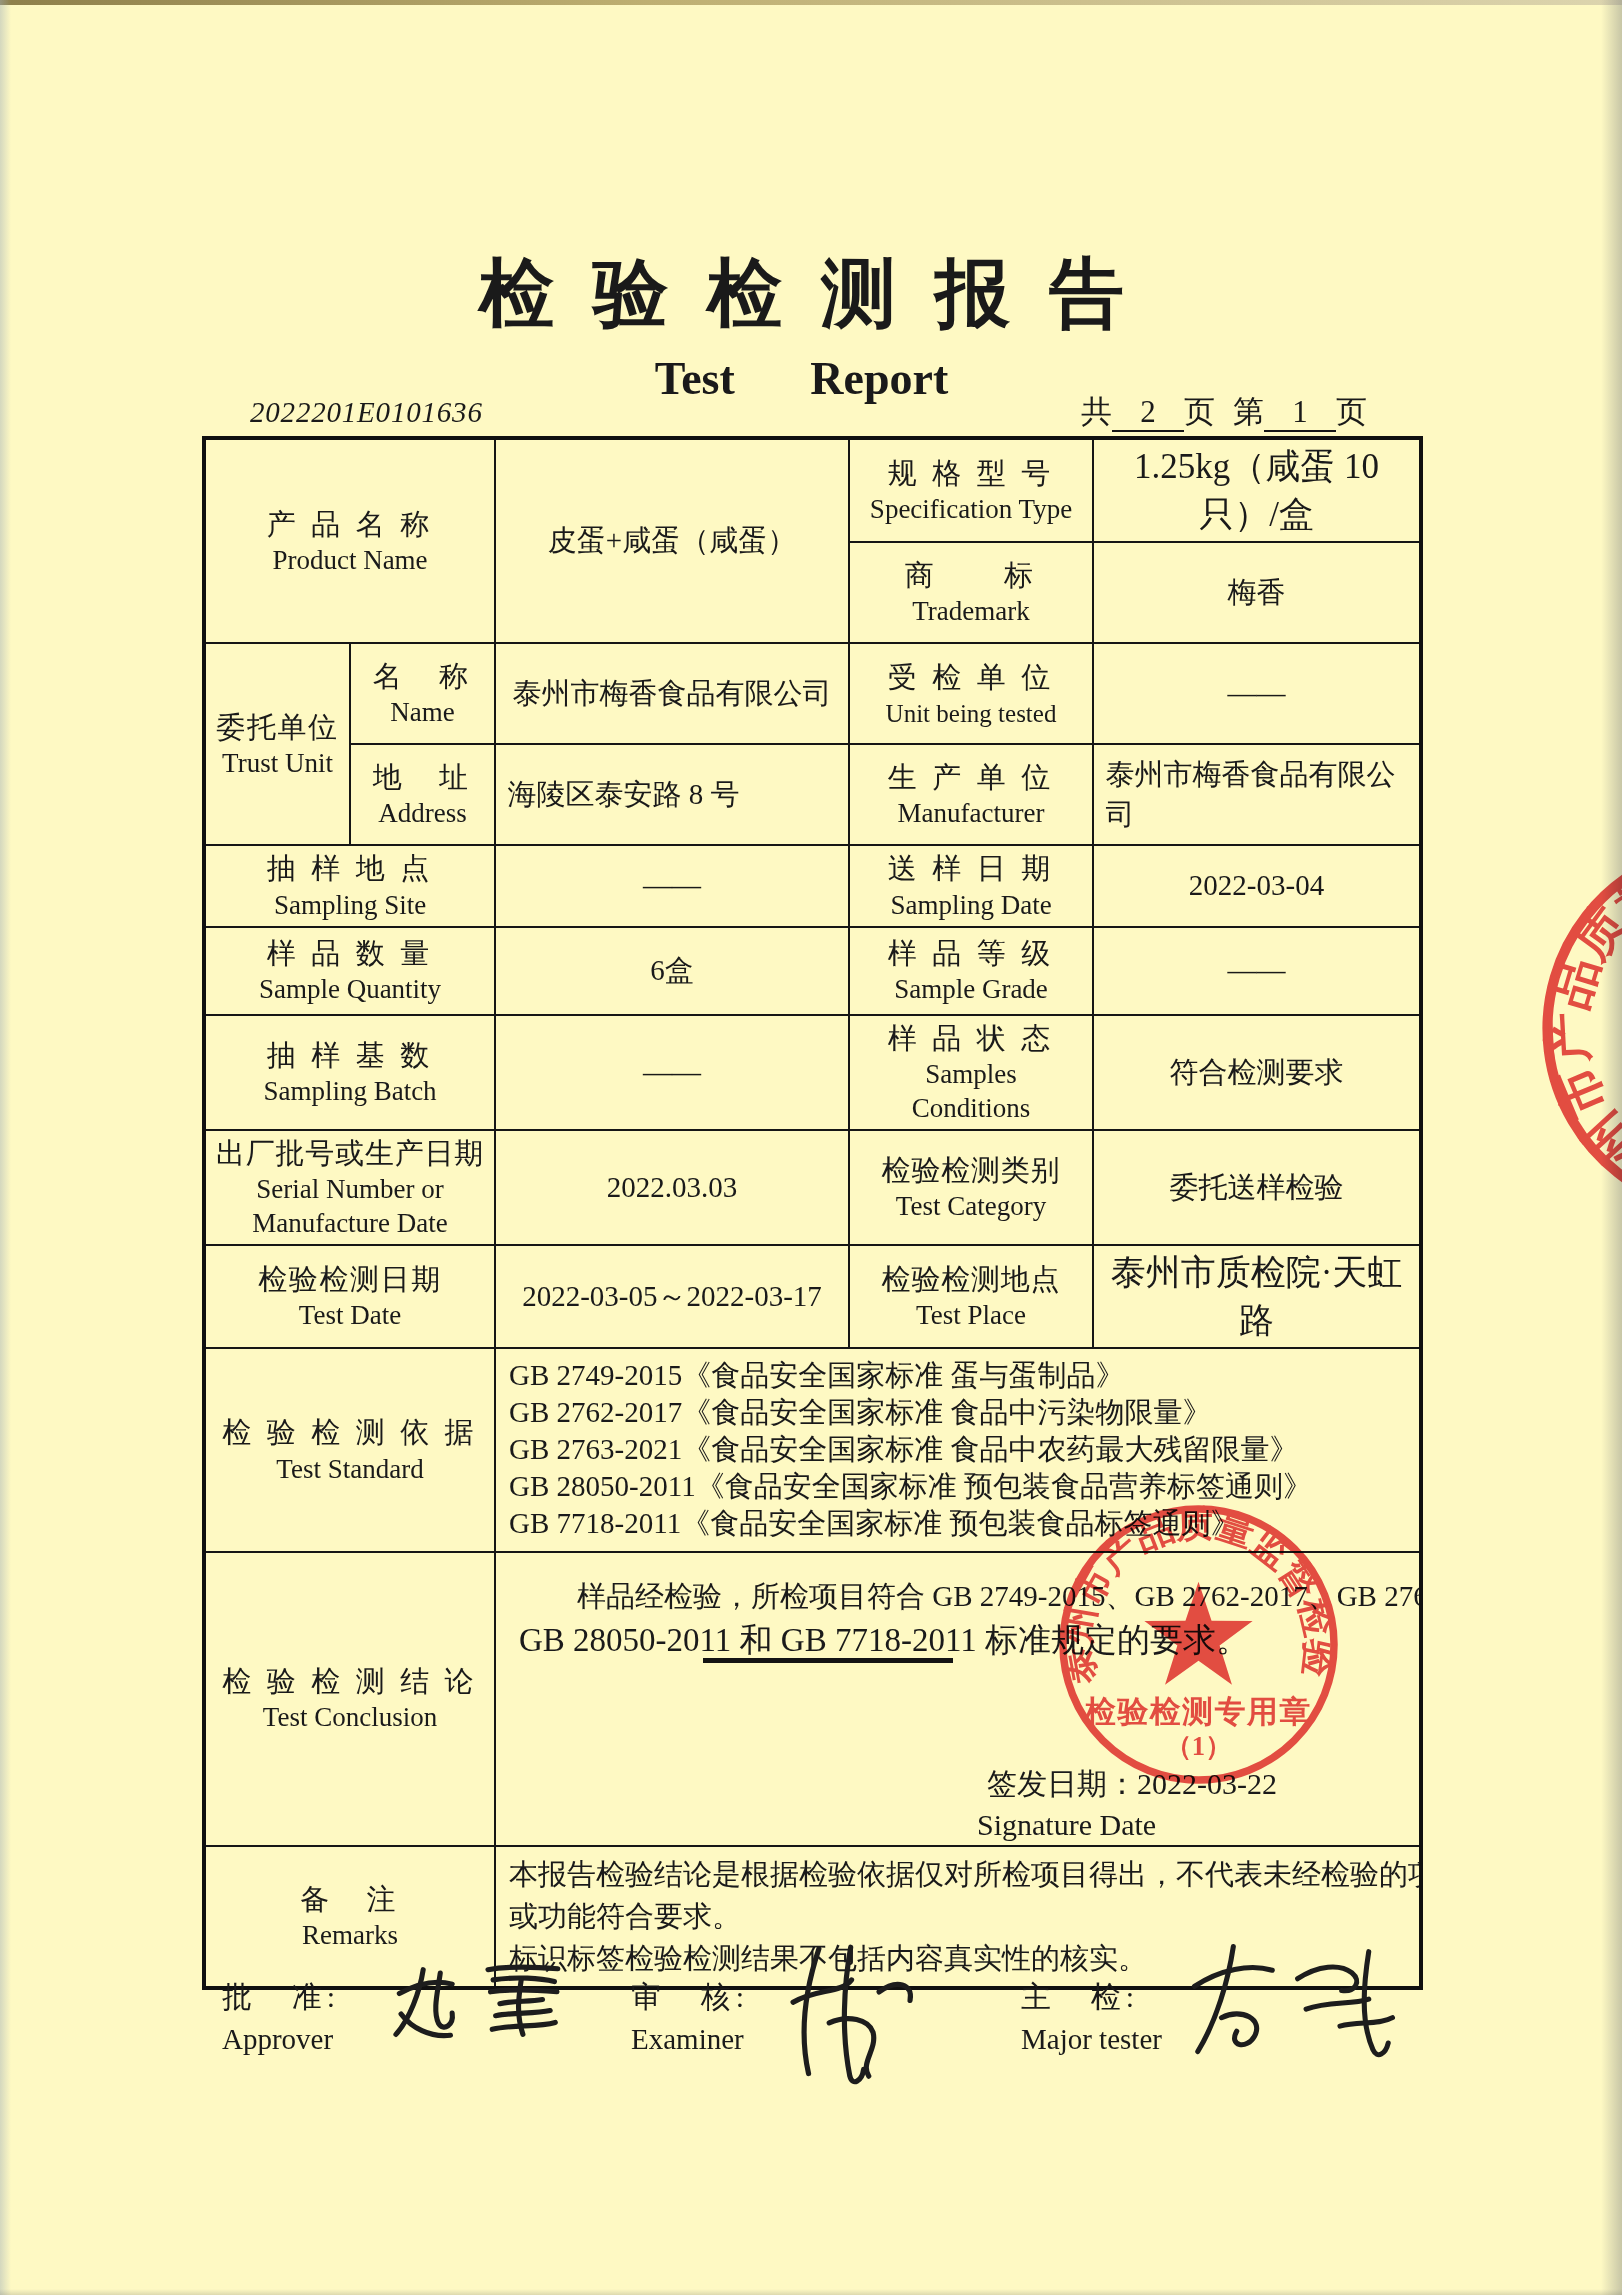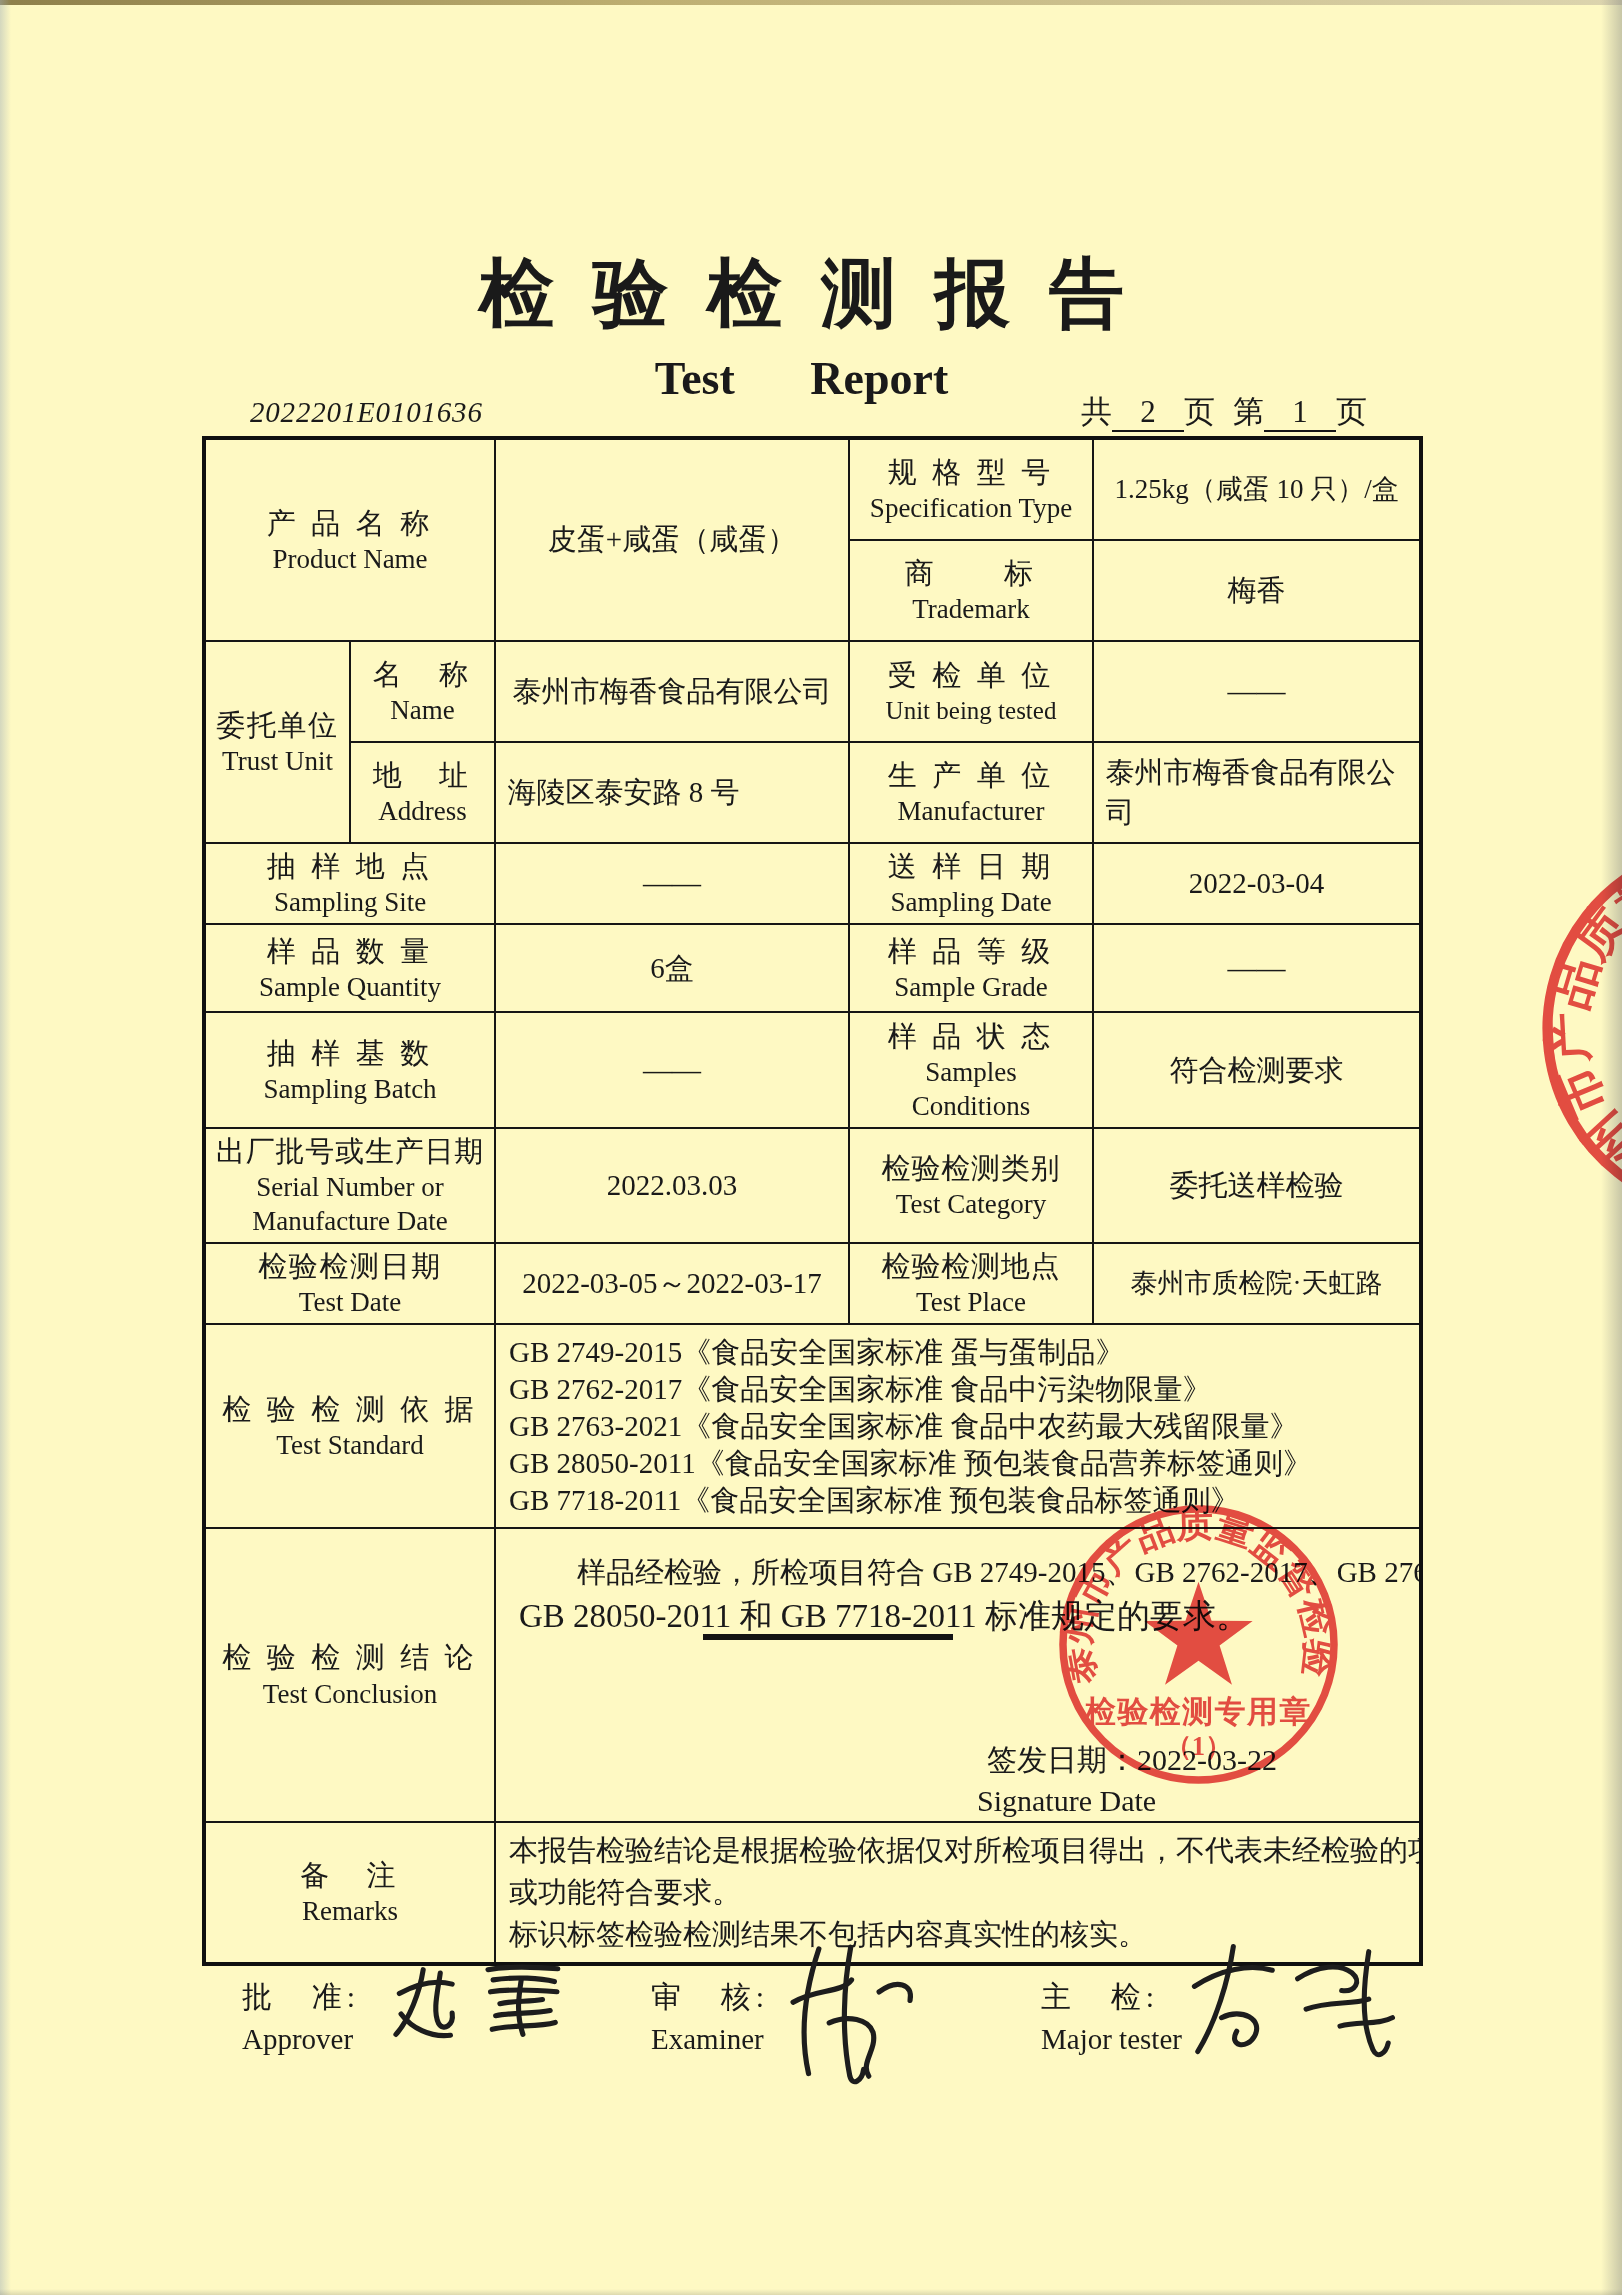--- a/index.html
+++ b/index.html
@@ -27,42 +27,42 @@
   .page-counter .gap{display:inline-block;width:18px;}
 
   table.form{position:absolute;left:202px;top:436px;width:1216px;border-collapse:collapse;
              table-layout:fixed;}
   table.form td{border:2px solid #161616;text-align:center;vertical-align:middle;
                 padding:3.3px 8.2px;overflow:hidden;}
   table.form{border:4.1px solid #101010;}
   .zh{font-size:29px;letter-spacing:4.1px;line-height:1.35;}
   .en{font-size:27px;line-height:1.25;}
   .val{font-size:29px;line-height:1.35;}
-  .val-sm{font-size:27px;}
+  .val-sm{font-size:35px;}
   .ta-left{text-align:left !important;padding-left:11.4px !important;}
   .std-cell{text-align:left !important;padding:8.2px 6.5px 8.2px 13px !important;}
   .std-line{font-size:29px;line-height:37px;white-space:nowrap;}
   .concl-cell{position:relative;vertical-align:top !important;text-align:left !important;
               padding:21px 19.6px 0 23px !important;}
   .concl-p1{font-size:29px;line-height:44px;text-indent:2em;white-space:nowrap;}
   .concl-p2{font-size:33px;line-height:44px;white-space:nowrap;}
   .concl-line{position:absolute;left:207px;top:105px;width:250px;height:5.7px;background:#141414;}
   .sign-date{position:absolute;left:491px;top:211px;font-size:30px;white-space:nowrap;}
   .sign-date-en{position:absolute;left:481px;top:255px;font-size:30px;}
   .rmk-cell{text-align:left !important;padding:6.5px 8.2px 6.5px 13px !important;}
   .rmk-line{font-size:29px;line-height:42px;white-space:nowrap;}
 
   
   .stamp{position:absolute;mix-blend-mode:multiply;opacity:.9;color:#e03b42;}
   .stamp svg{display:block;}
   .stamp-main{left:1053px;top:1499px;width:291px;height:291px;}
   .stamp-edge{left:1534px;top:832px;width:393px;height:393px;transform:rotate(-52deg);}
 
   
-  .sig-label{position:absolute;font-size:30px;margin-left:20px;}
+  .sig-label{position:absolute;font-size:30px;}
   .sig-label .zh-l{letter-spacing:4.9px;white-space:pre;}
   .sig-label .en-l{font-size:29px;margin-top:4.9px;letter-spacing:0;}
   .sig{position:absolute;color:#1d1d1d;}
   .sig svg{display:block;}
   .sig path{fill:none;stroke:currentColor;stroke-width:6;stroke-linecap:round;stroke-linejoin:round;}
 </style>
 </head>
 <body>
 
 <div id="page">

